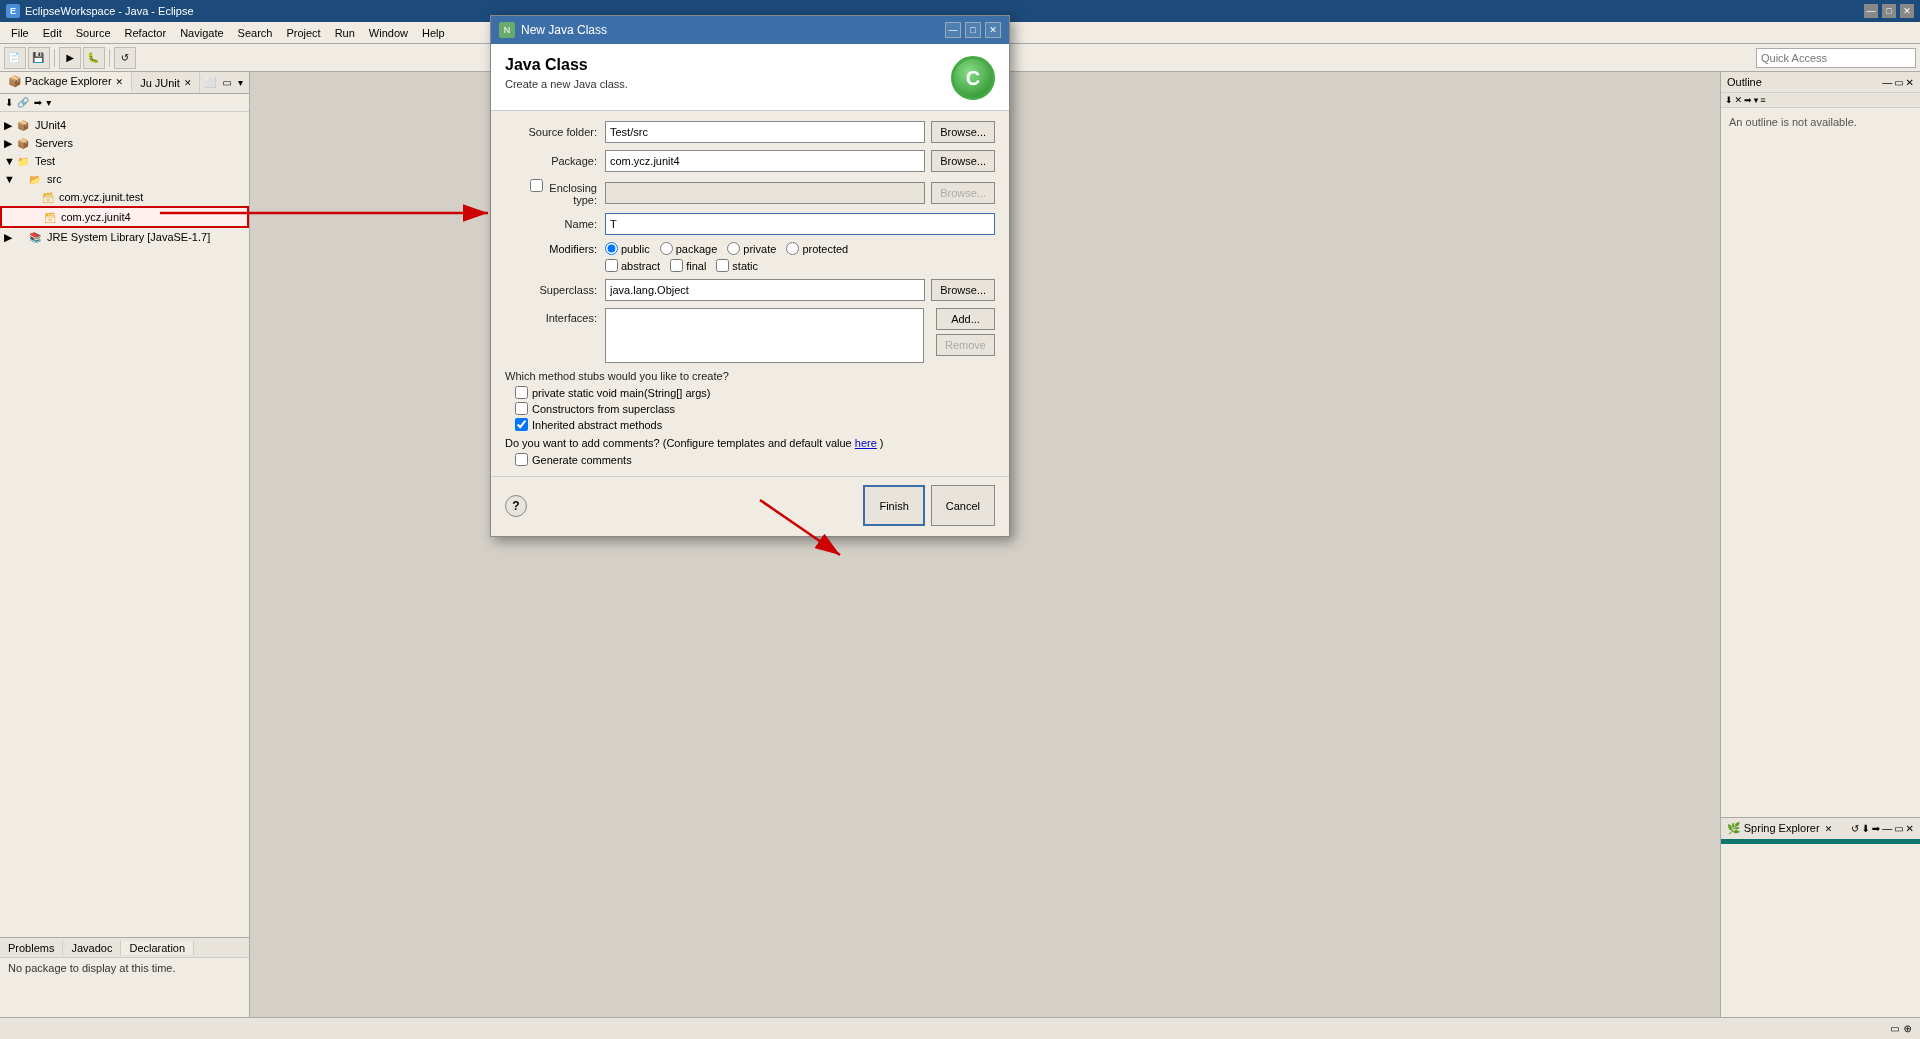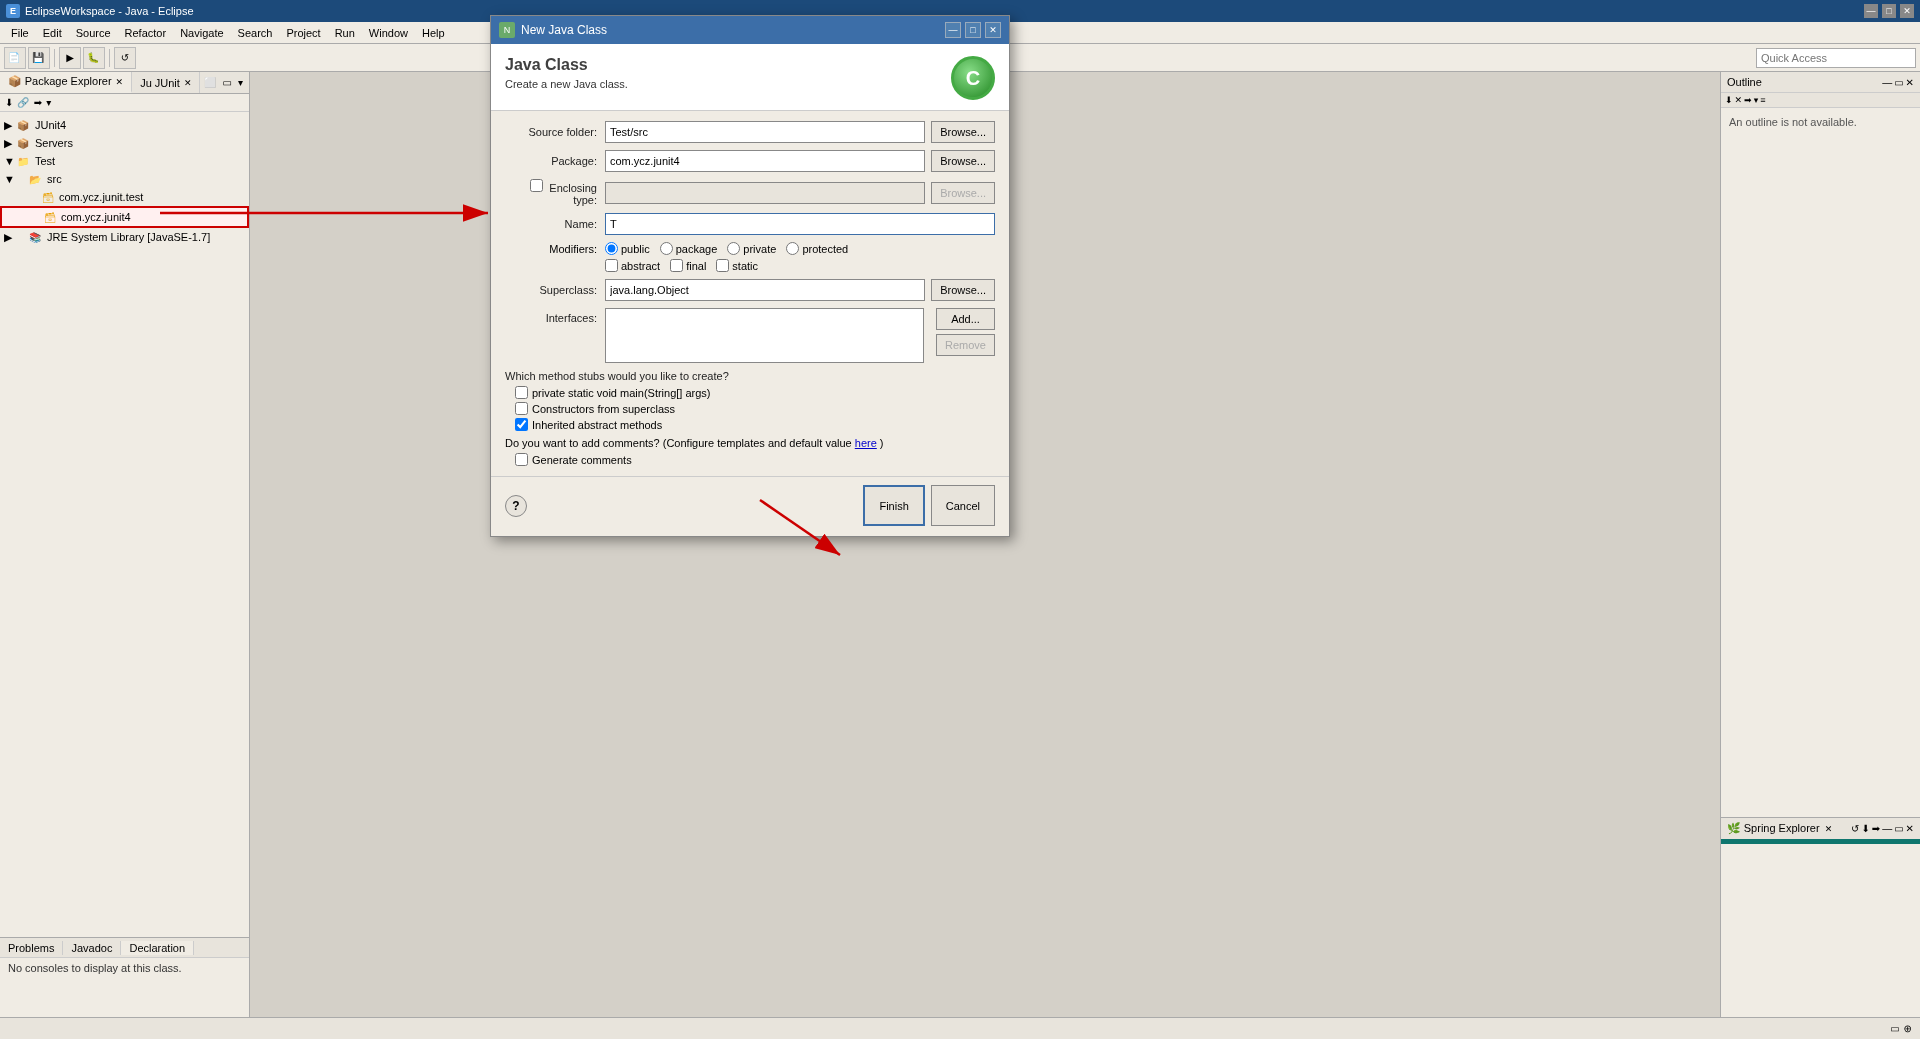--- a/index.html
+++ b/index.html
@@ -304,21 +304,21 @@
       background: white;
       padding: 12px 14px 10px;
       border-bottom: 1px solid #ccc;
       display: flex;
       align-items: flex-start;
       justify-content: space-between;
     }
     .dialog-header-title {
       font-size: 16px;
       font-weight: bold;
-      color: #404040;
+      color: #000000;
       margin-bottom: 4px;
     }
     .dialog-header-sub {
       font-size: 11px;
       color: #333;
     }
     .dialog-header-logo {
       width: 44px; height: 44px;
       background: radial-gradient(circle at 40% 35%, #88dd88, #228822);
       border-radius: 50%;
@@ -592,21 +592,21 @@
         <span>JRE System Library [JavaSE-1.7]</span>
       </div>
     </div>
 
     <div class="bottom-panel">
       <div class="bottom-tabs">
         <div class="bottom-tab">Problems</div>
         <div class="bottom-tab">Javadoc</div>
         <div class="bottom-tab active">Declaration</div>
       </div>
-      <div class="bottom-content">No consoles to display at this class.</div>
+      <div class="bottom-content">No package to display at this time.</div>
     </div>
   </div>
 
   <div class="center-area"></div>
 
   <div class="right-panel">
 
     <div style="flex:1;display:flex;flex-direction:column;">
       <div class="outline-header">
         <span>Outline</span>

